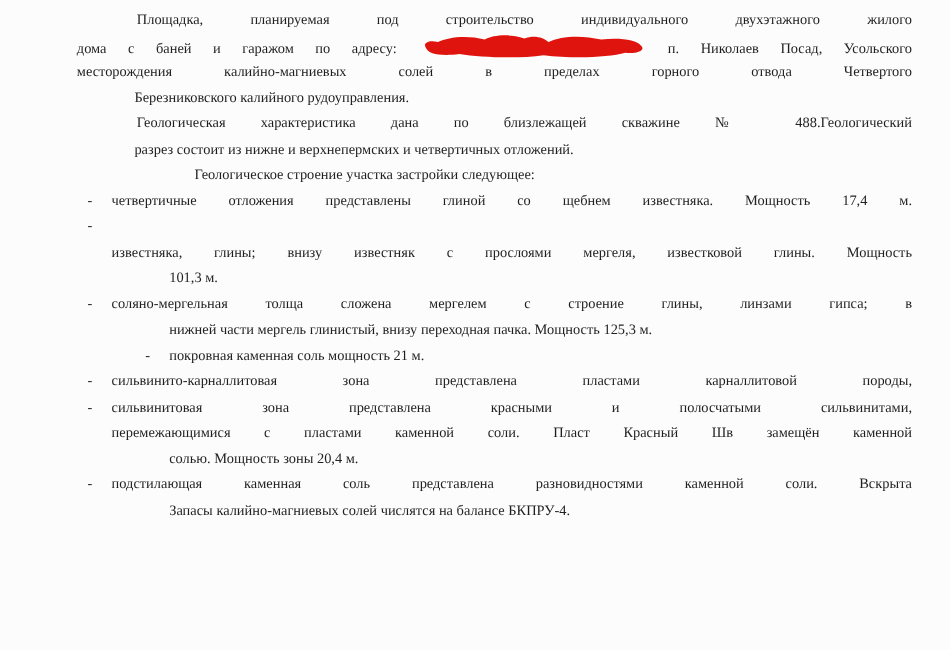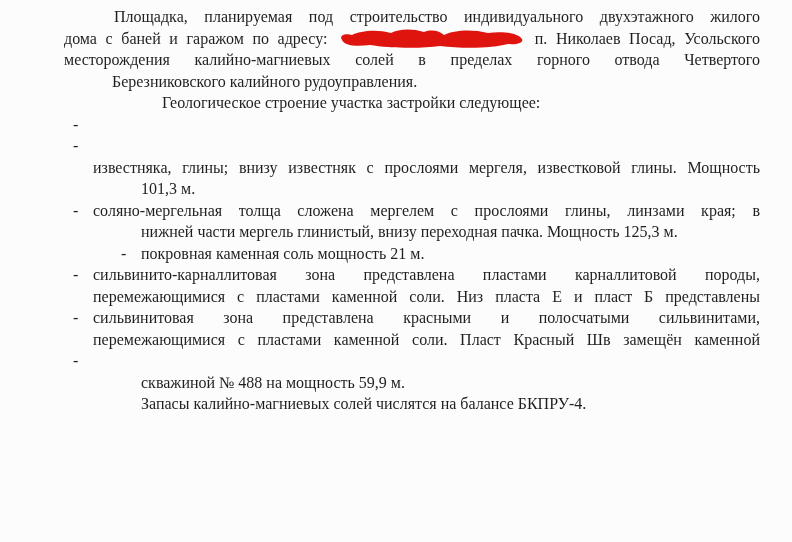--- a/index.html
+++ b/index.html
@@ -6,21 +6,21 @@
   body{
     width:792px;height:542px;overflow:hidden;
     background:#fcfcfc;
   }
   .page{width:792px;height:542px;background:#fcfcfc;}
   .doc{
     box-sizing:border-box;
     width:792px;height:542px;
     padding:6px 32px 0 64px;
     font-family:"Liberation Serif","DejaVu Serif",serif;
-    font-size:16px;color:#1f1f1f;
+    font-size:12px;color:#1f1f1f;
     filter:blur(.25px);
   }
   .line{
     position:relative;
     height:21.5px;line-height:21.5px;
     text-align:justify;
   }
   .line.just{text-align-last:justify;}
   .line.no{text-align-last:left;margin-left:48px;}
   .ind-first{padding-left:50px;}
@@ -35,30 +35,31 @@
 <body>
 
 <div class="page">
   <div class="doc">
       <div class="line ind-first just"><span>Площадка, планируемая под строительство индивидуального двухэтажного жилого</span></div>
       <div class="line ind-none just"><span>дома с баней и гаражом по адресу:</span> <span class="redact"><svg width="190" height="21" viewBox="0 0 190 21">
             <path fill="#e0140f" d="M6 12 C3 8 8 5 16 7 C24 3 40 1 55 5 C62 1 76 0 88 4 C96 1 104 3 108 7 C118 2 136 1 152 5 C166 3 182 5 185 10 C189 13 184 17 172 16 C158 20 128 21 104 18 C84 21 52 20 34 17 C18 19 8 17 6 12 Z"></path>
           </svg></span> <span>п. Николаев Посад, Усольского</span></div>
       <div class="line ind-none just"><span>месторождения калийно-магниевых солей в пределах горного отвода Четвертого</span></div>
       <div class="line ind-none no"><span>Березниковского калийного рудоуправления.</span></div>
+      <div class="line ind-first just"><span>Геологическая характеристика дана по  близлежащей скважине № 488.Геологический</span></div>
+      <div class="line ind-none no"><span>разрез состоит из нижне и верхнепермских и четвертичных отложений.</span></div>
       <div class="line ind-first no"><span>Геологическое строение участка застройки следующее:</span></div>
-      <div class="line ind-dash just"><span class="dash">-</span></div>
+      <div class="line ind-dash just"><span class="dash">-</span><span>четвертичные отложения представлены глиной со щебнем известняка. Мощность 17,4 м.</span></div>
       <div class="line ind-dash just"><span class="dash">-</span></div>
       <div class="line ind-hang just"><span>известняка, глины; внизу известняк с прослоями мергеля, известковой глины. Мощность</span></div>
       <div class="line ind-hang no"><span>101,3 м.</span></div>
-      <div class="line ind-dash just"><span class="dash">-</span><span>соляно-мергельная толща сложена мергелем с прослоями глины, линзами края; в</span></div>
+      <div class="line ind-dash just"><span class="dash">-</span><span>соляно-мергельная толща сложена мергелем с строение глины, линзами гипса; в</span></div>
       <div class="line ind-hang no"><span>нижней части мергель глинистый, внизу переходная пачка. Мощность 125,3 м.</span></div>
       <div class="line ind-dash no"><span class="dash">-</span><span>покровная каменная соль мощность 21 м.</span></div>
       <div class="line ind-dash just"><span class="dash">-</span><span>сильвинито-карналлитовая зона представлена пластами карналлитовой породы,</span></div>
-      <div class="line ind-hang just"><span>перемежающимися с пластами каменной соли. Низ пласта Е и пласт Б представлены</span></div>
       <div class="line ind-dash just"><span class="dash">-</span><span>сильвинитовая зона представлена красными и полосчатыми сильвинитами,</span></div>
       <div class="line ind-hang just"><span>перемежающимися с пластами каменной соли. Пласт Красный Шв замещён каменной</span></div>
-      <div class="line ind-dash just"><span class="dash">-</span></div>
-      <div class="line ind-hang no"><span>скважиной № 488 на мощность 59,9 м.</span></div>
+      <div class="line ind-hang no"><span>солью. Мощность зоны 20,4 м.</span></div>
+      <div class="line ind-dash just"><span class="dash">-</span><span>подстилающая каменная соль представлена разновидностями каменной соли. Вскрыта</span></div>
       <div class="line ind-hang no"><span>Запасы калийно-магниевых солей числятся на балансе БКПРУ-4.</span></div>
       <div class="gap"></div>
     </div>
 </div>
 
 </body></html>

